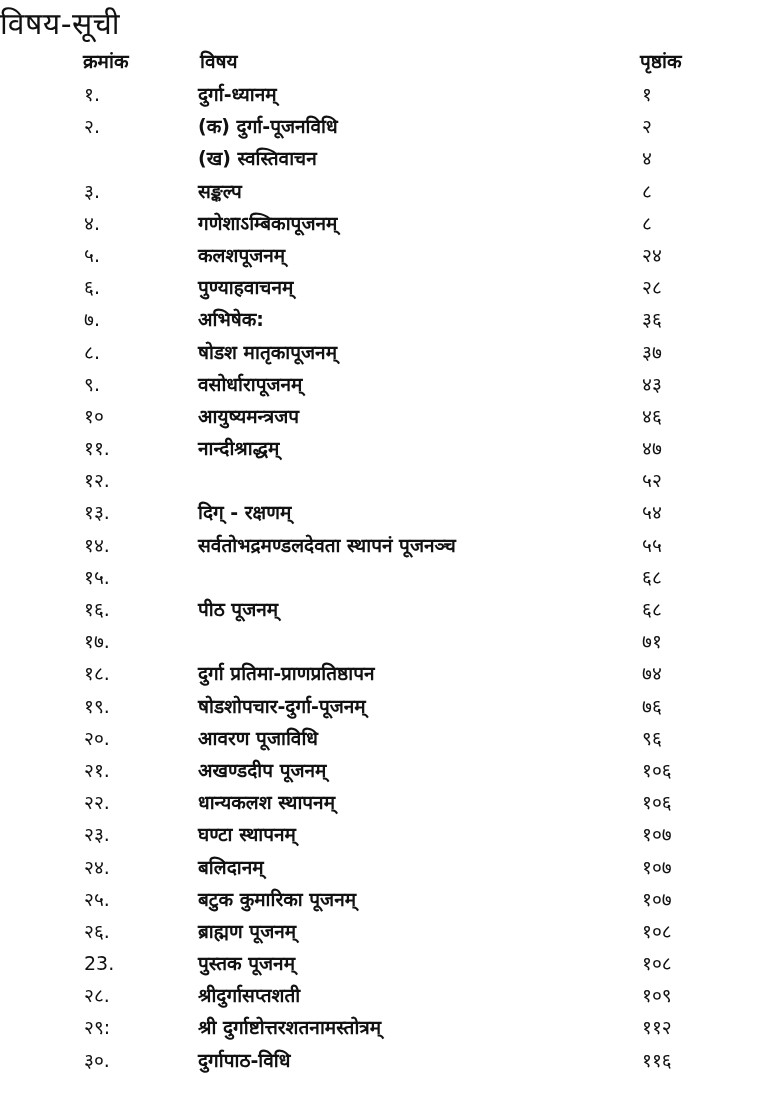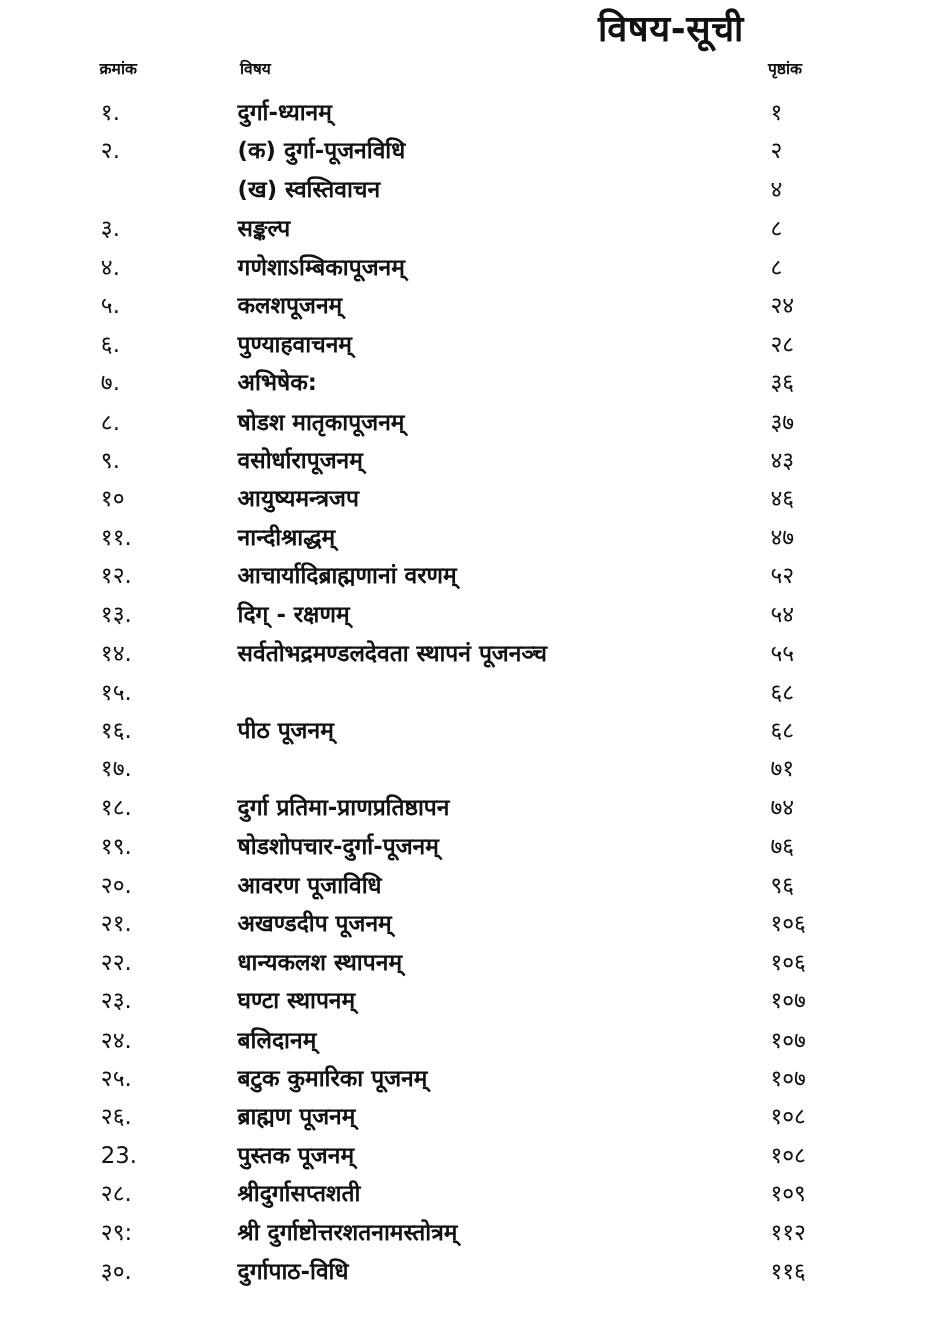--- a/index.html
+++ b/index.html
@@ -19,32 +19,32 @@
       position: absolute;
       left: 0; top: 0;
       width: 780px;
       height: 1108px;
     }
     .title {
       position: absolute;
       top: 2px;
       left: 0;
       width: 620px;
-      text-align: right;
+      text-align: left;
       font-size: 30px;
-      font-weight: bold;
+      font-weight: normal;
       letter-spacing: 0.5px;
     }
     .header-row {
       position: absolute;
       top: 48px;
       left: 0;
       width: 780px;
       height: 30px;
-      font-size: 13px;
+      font-size: 19px;
       font-weight: bold;
     }
     .col-num { position: absolute; left: 83px; }
     .col-subject { position: absolute; left: 200px; white-space: nowrap; }
     .col-page { position: absolute; left: 640px; }
     .rows {
       position: absolute;
       top: 78px;
       left: 0;
       width: 780px;
@@ -127,21 +127,20 @@
         <span class="col-subject">आयुष्यमन्त्रजप</span>
         <span class="col-page">४६</span>
       </div>
     <div class="row">
         <span class="col-num">११.</span>
         <span class="col-subject">नान्दीश्राद्धम्</span>
         <span class="col-page">४७</span>
       </div>
     <div class="row">
         <span class="col-num">१२.</span>
-        <span class="col-subject">आचार्यादिब्राह्मणानां वरणम्</span>
         <span class="col-page">५२</span>
       </div>
     <div class="row">
         <span class="col-num">१३.</span>
         <span class="col-subject">दिग् - रक्षणम्</span>
         <span class="col-page">५४</span>
       </div>
     <div class="row">
         <span class="col-num">१४.</span>
         <span class="col-subject">सर्वतोभद्रमण्डलदेवता स्थापनं पूजनञ्च</span>

